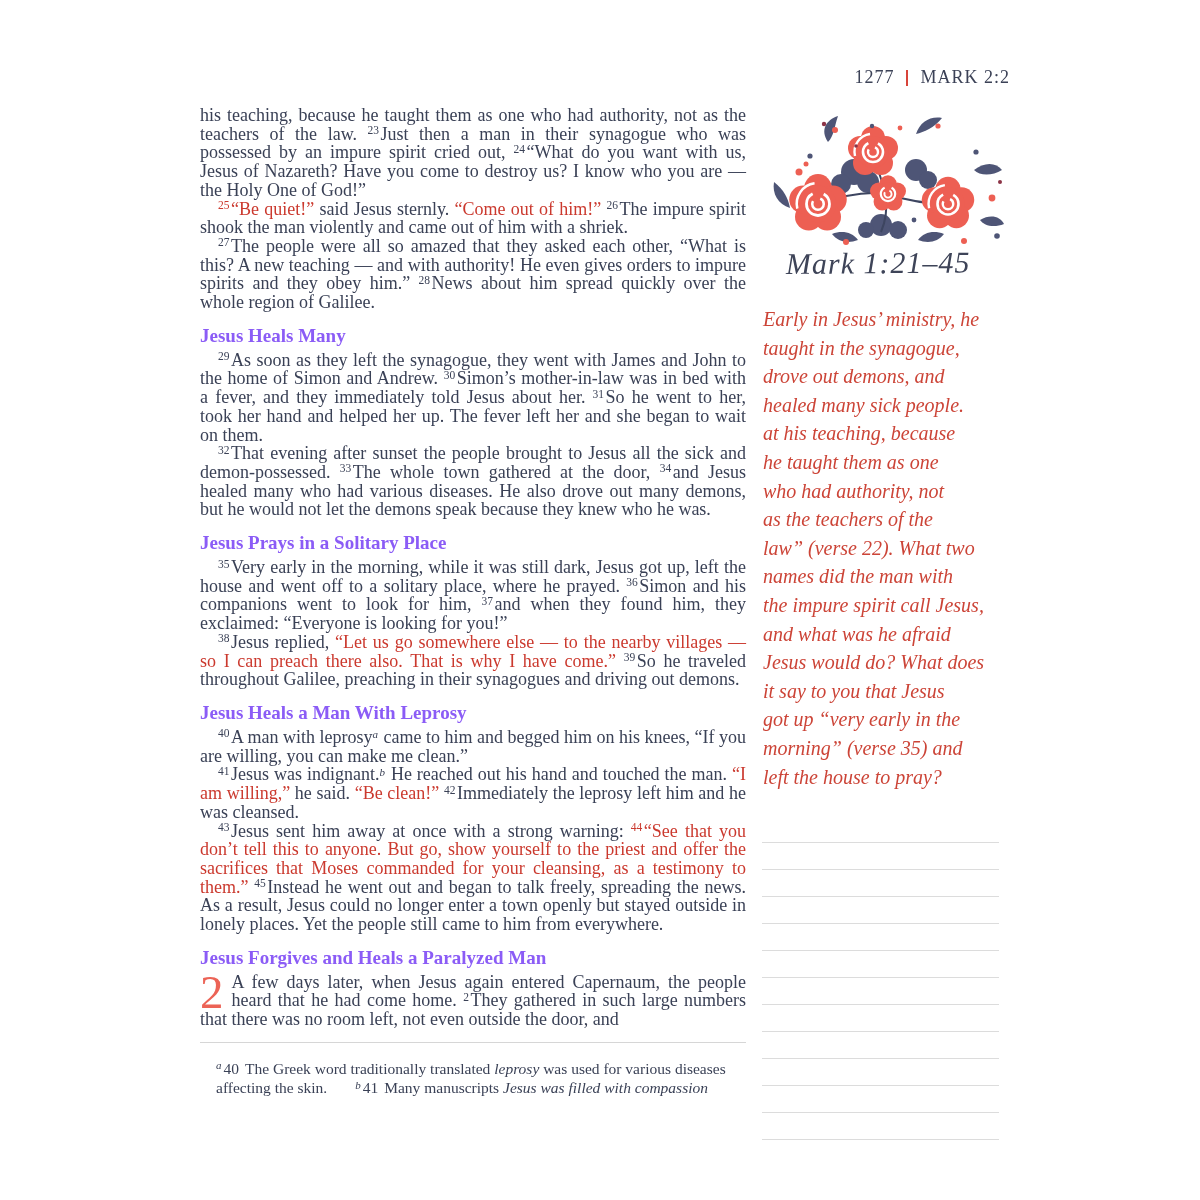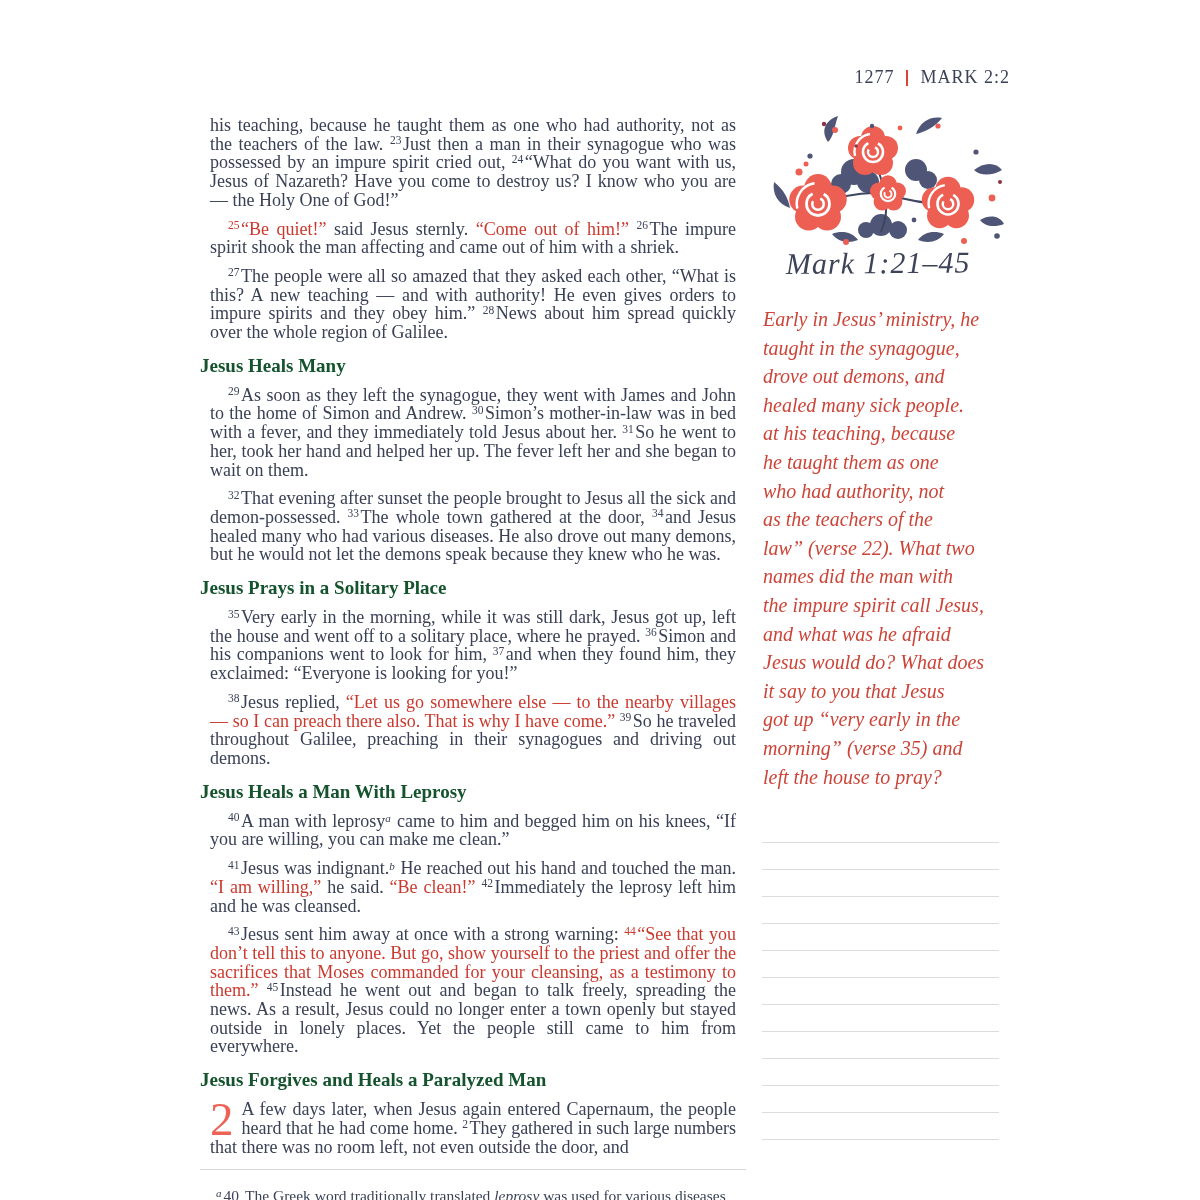--- a/index.html
+++ b/index.html
@@ -7,23 +7,23 @@
         font-family:"Liberation Serif",serif;color:#3a4156;padding-left:14px;}
 
   
   .page-header{position:absolute;top:67px;left:840px;width:170px;display:flex;
                align-items:center;justify-content:flex-end;gap:12px;
                font-size:18px;letter-spacing:1px;color:#3c4257;}
   .header-divider{width:2px;height:16px;background:#d8443a;}
 
   
   .scripture-column{position:absolute;left:200px;top:106px;width:546px;}
-  .para{margin:10px;text-align:justify;font-size:18px;line-height:18.7px;color:#3a4156;}
+  .para{margin:0;text-align:justify;font-size:18px;line-height:18.7px;color:#3a4156;}
   .para.indent{text-indent:18px;}
-  h3.heading{margin:13px 0 5px 0;font-size:19px;line-height:21px;font-weight:bold;color:#14532d;}
+  h3.heading{margin:13px 0 5px 0;font-size:19px;line-height:21px;font-weight:bold;color:#8b5cf6;}
   .seg-r{color:#cb392e;}
   .seg-sup{font-size:11.5px;line-height:0;position:relative;top:-5.5px;margin-right:1.5px;}
   .seg-fi{font-style:italic;font-size:11px;line-height:0;position:relative;top:-4.5px;margin-right:1px;}
   .seg-i{font-style:italic;}
   .seg-fnum{margin:0 6px 0 1px;}
   .seg-gap{display:inline-block;width:28px;}
   .dropcap{float:left;font-size:47px;line-height:34px;color:#ec6356;margin:2px 8px 0 0;}
   .footnote-rule{border-top:1px solid #d6d6d6;margin:13px 0 9px 0;}
   .footnotes p{margin:16px;font-size:15.5px;line-height:19.5px;text-align:left;color:#3a4156;}
 
@@ -45,21 +45,21 @@
 
   <div class="page-header">
     <span>1277</span>
     <span class="header-divider"></span>
     <span>MARK 2:2</span>
   </div>
 
   <div class="scripture-column">
     <div id="body-blocks">
         <p class="para"><span>his teaching, because he taught them as one who had authority, not as the teachers of the law. </span><span class="seg-sup">23</span><span>Just then a man in their synagogue who was possessed by an impure spirit cried out, </span><span class="seg-sup">24</span><span>“What do you want with us, Jesus of Nazareth? Have you come to destroy us? I know who you are — the Holy One of God!”</span></p>
-        <p class="para indent"><span class="seg-sup seg-r">25</span><span class="seg-r">“Be quiet!”</span><span> said Jesus sternly. </span><span class="seg-r">“Come out of him!”</span><span> </span><span class="seg-sup">26</span><span>The impure spirit shook the man affecting and came out of him with a shriek.</span></p>
+        <p class="para indent"><span class="seg-sup seg-r">25</span><span class="seg-r">“Be quiet!”</span><span> said Jesus sternly. </span><span class="seg-r">“Come out of him!”</span><span> </span><span class="seg-sup">26</span><span>The impure spirit shook the man violently and came out of him with a shriek.</span></p>
         <p class="para indent"><span class="seg-sup">27</span><span>The people were all so amazed that they asked each other, “What is this? A new teaching — and with authority! He even gives orders to impure spirits and they obey him.” </span><span class="seg-sup">28</span><span>News about him spread quickly over the whole region of Galilee.</span></p>
         <h3 class="heading">Jesus Heals Many</h3>
         <p class="para indent"><span class="seg-sup">29</span><span>As soon as they left the synagogue, they went with James and John to the home of Simon and Andrew. </span><span class="seg-sup">30</span><span>Simon’s mother-in-law was in bed with a fever, and they immediately told Jesus about her. </span><span class="seg-sup">31</span><span>So he went to her, took her hand and helped her up. The fever left her and she began to wait on them.</span></p>
         <p class="para indent"><span class="seg-sup">32</span><span>That evening after sunset the people brought to Jesus all the sick and demon-possessed. </span><span class="seg-sup">33</span><span>The whole town gathered at the door, </span><span class="seg-sup">34</span><span>and Jesus healed many who had various diseases. He also drove out many demons, but he would not let the demons speak because they knew who he was.</span></p>
         <h3 class="heading">Jesus Prays in a Solitary Place</h3>
         <p class="para indent"><span class="seg-sup">35</span><span>Very early in the morning, while it was still dark, Jesus got up, left the house and went off to a solitary place, where he prayed. </span><span class="seg-sup">36</span><span>Simon and his companions went to look for him, </span><span class="seg-sup">37</span><span>and when they found him, they exclaimed: “Everyone is looking for you!”</span></p>
         <p class="para indent"><span class="seg-sup">38</span><span>Jesus replied, </span><span class="seg-r">“Let us go somewhere else — to the nearby villages — so I can preach there also. That is why I have come.”</span><span> </span><span class="seg-sup">39</span><span>So he traveled throughout Galilee, preaching in their synagogues and driving out demons.</span></p>
         <h3 class="heading">Jesus Heals a Man With Leprosy</h3>
         <p class="para indent"><span class="seg-sup">40</span><span>A man with leprosy</span><span class="seg-fi">a</span><span> came to him and begged him on his knees, “If you are willing, you can make me clean.”</span></p>
         <p class="para indent"><span class="seg-sup">41</span><span>Jesus was indignant.</span><span class="seg-fi">b</span><span> He reached out his hand and touched the man. </span><span class="seg-r">“I am willing,”</span><span> he said. </span><span class="seg-r">“Be clean!”</span><span> </span><span class="seg-sup">42</span><span>Immediately the leprosy left him and he was cleansed.</span></p>

